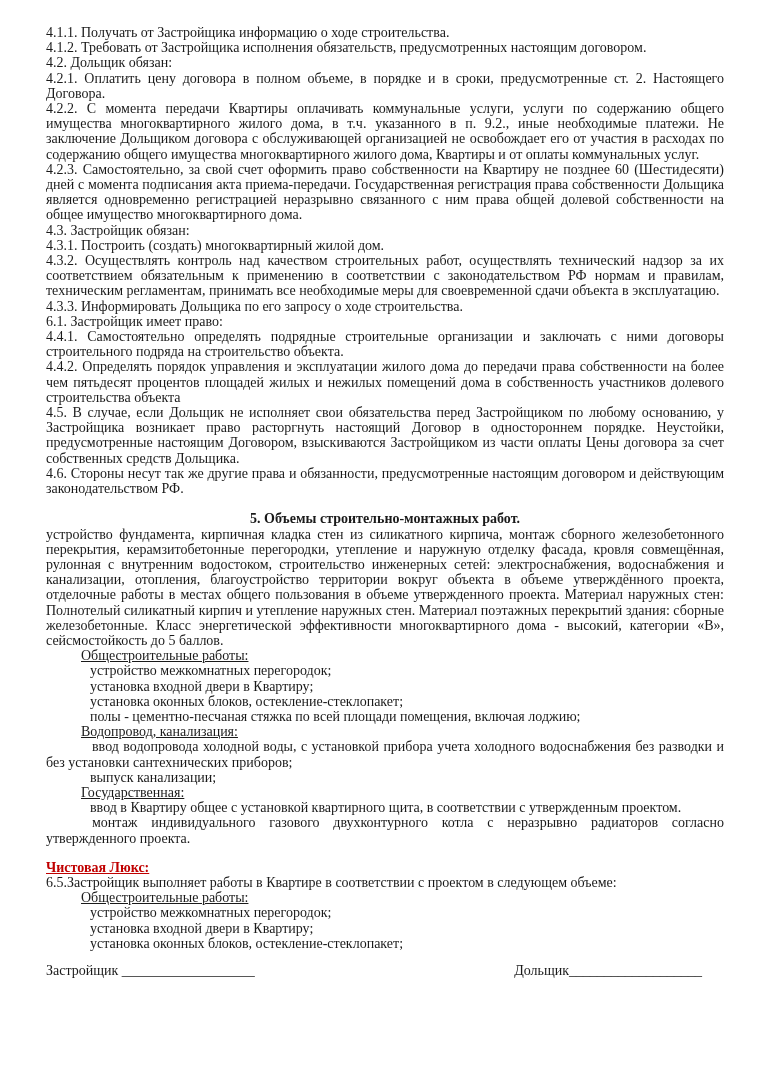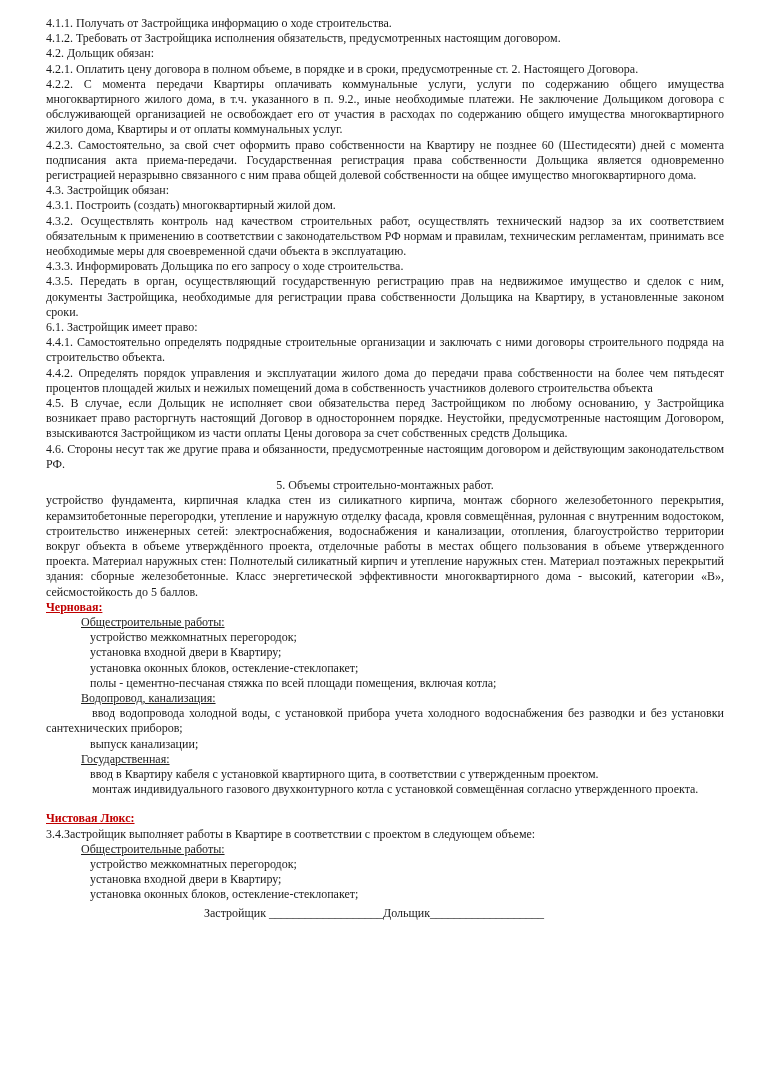--- a/index.html
+++ b/index.html
@@ -1,71 +1,69 @@
 <!DOCTYPE html>
 <html><head>
 <meta charset="utf-8">
 <style>
   html, body { margin: 0; padding: 0; background: #ffffff; }
   body { width: 764px; height: 1080px; overflow: hidden; position: relative; }
   .page {
-    position: absolute; left: 46px; top: 16px; width: 678px;
-    font-family: "Liberation Serif", serif; font-size: 12px; line-height: 15.2px; color: #1a1a1a;
+    position: absolute; left: 46px; top: 25px; width: 678px;
+    font-family: "Liberation Serif", serif; font-size: 14px; line-height: 15.2px; color: #1a1a1a;
   }
   .p { margin: 0; text-align: justify; }
   .p.last-left { text-align-last: left; }
   .indent { padding-left: 44px; }
   .indent-first { text-indent: 46px; }
-  .heading { text-align: center; font-weight: normal; margin-top: 6px; }
+  .heading { text-align: center; font-weight: bold; margin-top: 15px; }
   .red-label { color: #c00000; font-weight: bold; text-decoration: underline; }
   .u { text-decoration: underline; margin-left: 35px; }
   .gap { height: 14px; }
-  .sig { display: flex; justify-content: center; margin-top: 3px; padding-right: 22px; }
+  .sig { display: flex; justify-content: space-between; margin-top: 12px; padding-right: 22px; }
 </style>
 </head>
 <body>
 
 <div class="page">
   <p class="p">4.1.1. Получать от Застройщика информацию о ходе строительства.</p>
   <p class="p">4.1.2. Требовать от Застройщика исполнения обязательств, предусмотренных настоящим договором.</p>
   <p class="p">4.2. Дольщик обязан:</p>
   <p class="p">4.2.1. Оплатить цену договора в полном объеме, в порядке и в сроки, предусмотренные ст. 2. Настоящего Договора.</p>
   <p class="p last-left">4.2.2. С момента передачи Квартиры оплачивать коммунальные услуги, услуги по содержанию общего имущества многоквартирного жилого дома, в т.ч. указанного в п. 9.2., иные необходимые платежи. Не заключение Дольщиком договора с обслуживающей организацией не освобождает его от участия в расходах по содержанию общего имущества многоквартирного жилого дома, Квартиры и от оплаты коммунальных услуг.</p>
   <p class="p last-left">4.2.3. Самостоятельно, за свой счет оформить право собственности на Квартиру не позднее 60 (Шестидесяти) дней с момента подписания акта приема-передачи. Государственная регистрация права собственности Дольщика является одновременно регистрацией неразрывно связанного с ним права общей долевой собственности на общее имущество многоквартирного дома.</p>
   <p class="p">4.3. Застройщик обязан:</p>
   <p class="p">4.3.1. Построить (создать) многоквартирный жилой дом.</p>
   <p class="p last-left">4.3.2. Осуществлять контроль над качеством строительных работ, осуществлять технический надзор за их соответствием обязательным к применению в соответствии с законодательством РФ нормам и правилам, техническим регламентам, принимать все необходимые меры для своевременной сдачи объекта в эксплуатацию.</p>
   <p class="p">4.3.3. Информировать Дольщика по его запросу о ходе строительства.</p>
-  <p class="p last-left">4.3.5. Передать в орган, осуществляющий государственную регистрацию прав на недвижимое имущество и сделок с ним, документы Застройщика, необходимые для регистрации права собственности Дольщика на Квартиру, в установленные законом сроки.</p>
   <p class="p">6.1. Застройщик имеет право:</p>
   <p class="p last-left">4.4.1. Самостоятельно определять подрядные строительные организации и заключать с ними договоры строительного подряда на строительство объекта.</p>
   <p class="p last-left">4.4.2. Определять порядок управления и эксплуатации жилого дома до передачи права собственности на более чем пятьдесят процентов площадей жилых и нежилых помещений дома в собственность участников долевого строительства объекта</p>
   <p class="p last-left">4.5. В случае,  если Дольщик не исполняет свои обязательства перед Застройщиком по любому основанию, у Застройщика возникает право расторгнуть настоящий Договор в одностороннем порядке. Неустойки, предусмотренные настоящим Договором, взыскиваются Застройщиком из части оплаты Цены договора за счет собственных средств Дольщика.</p>
   <p class="p last-left">4.6. Стороны несут так же другие права и обязанности, предусмотренные настоящим договором и действующим законодательством РФ.</p>
 
   <p class="p heading">5. Объемы строительно-монтажных работ.</p>
   <p class="p last-left">устройство фундамента, кирпичная кладка стен из силикатного кирпича, монтаж сборного железобетонного перекрытия, керамзитобетонные перегородки,  утепление и наружную отделку фасада, кровля совмещённая, рулонная с внутренним водостоком, строительство инженерных сетей:  электроснабжения, водоснабжения и канализации, отопления, благоустройство территории вокруг объекта в объеме утверждённого проекта, отделочные работы в местах общего пользования в объеме утвержденного проекта. Материал наружных стен: Полнотелый силикатный кирпич и утепление наружных стен. Материал поэтажных перекрытий здания: сборные железобетонные. Класс энергетической эффективности многоквартирного дома -  высокий,  категории «В», сейсмостойкость до 5 баллов.</p>
 
-  <p class="p red-label">Черновая:</p>
   <p class="p"><span class="u">Общестроительные работы:</span></p>
   <p class="p indent">устройство межкомнатных перегородок;</p>
   <p class="p indent">установка входной двери в Квартиру;</p>
   <p class="p indent">установка оконных блоков, остекление-стеклопакет;</p>
-  <p class="p indent">полы - цементно-песчаная стяжка по всей площади помещения, включая котла;</p>
+  <p class="p indent">полы - цементно-песчаная стяжка по всей площади помещения, включая лоджию;</p>
   <p class="p"><span class="u">Водопровод, канализация:</span></p>
   <p class="p indent-first last-left">ввод водопровода холодной воды, с установкой прибора учета холодного водоснабжения без разводки и без установки сантехнических приборов;</p>
   <p class="p indent">выпуск канализации;</p>
   <p class="p"><span class="u">Государственная:</span></p>
-  <p class="p indent">ввод в Квартиру кабеля с установкой квартирного щита, в соответствии с утвержденным проектом.</p>
-  <p class="p indent-first last-left">монтаж индивидуального газового двухконтурного котла с установкой совмещённая согласно утвержденного проекта.</p>
+  <p class="p indent">ввод в Квартиру общее с установкой квартирного щита, в соответствии с утвержденным проектом.</p>
+  <p class="p indent-first last-left">монтаж индивидуального газового двухконтурного котла с неразрывно радиаторов согласно утвержденного проекта.</p>
 
   <div class="gap"></div>
 
   <p class="p red-label">Чистовая Люкс:</p>
-  <p class="p">3.4.Застройщик выполняет работы в Квартире в соответствии с проектом в следующем объеме:</p>
+  <p class="p">6.5.Застройщик выполняет работы в Квартире в соответствии с проектом в следующем объеме:</p>
   <p class="p"><span class="u">Общестроительные работы:</span></p>
   <p class="p indent">устройство межкомнатных перегородок;</p>
   <p class="p indent">установка входной двери в Квартиру;</p>
   <p class="p indent">установка оконных блоков, остекление-стеклопакет;</p>
 
   <div class="sig">
     <span>Застройщик ___________________</span>
     <span>Дольщик___________________</span>
   </div>
 </div>

